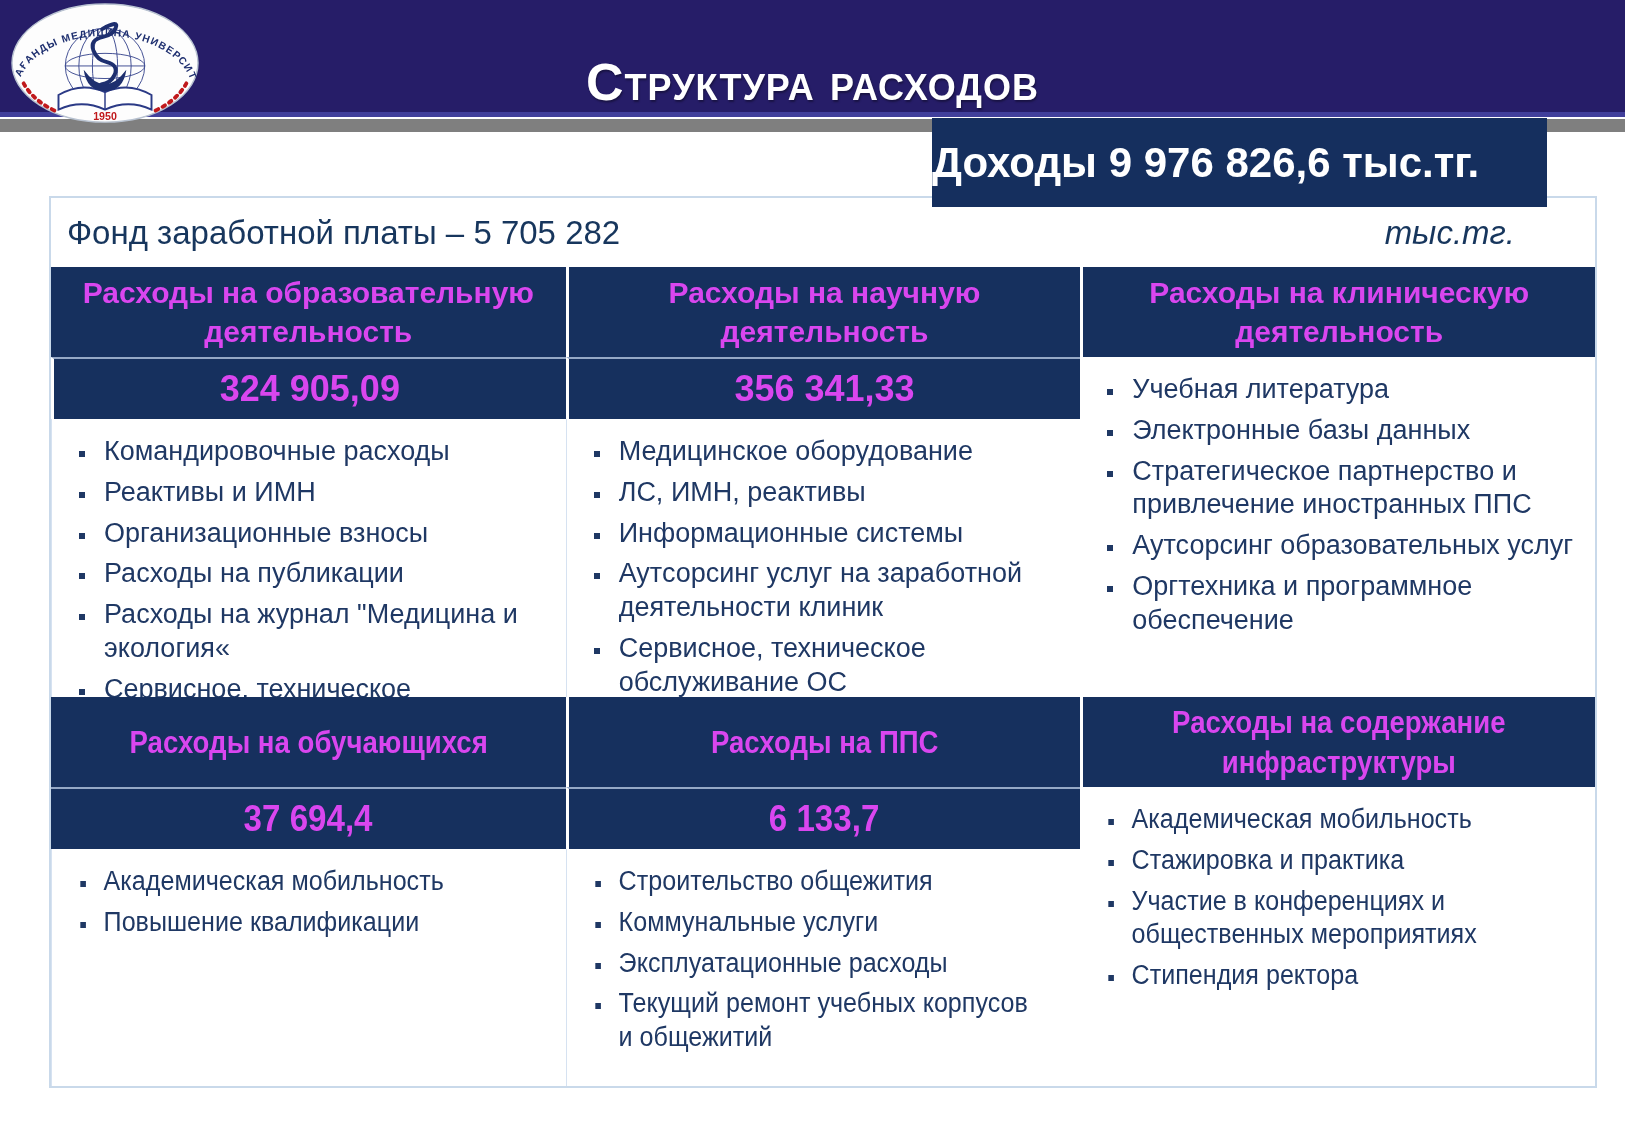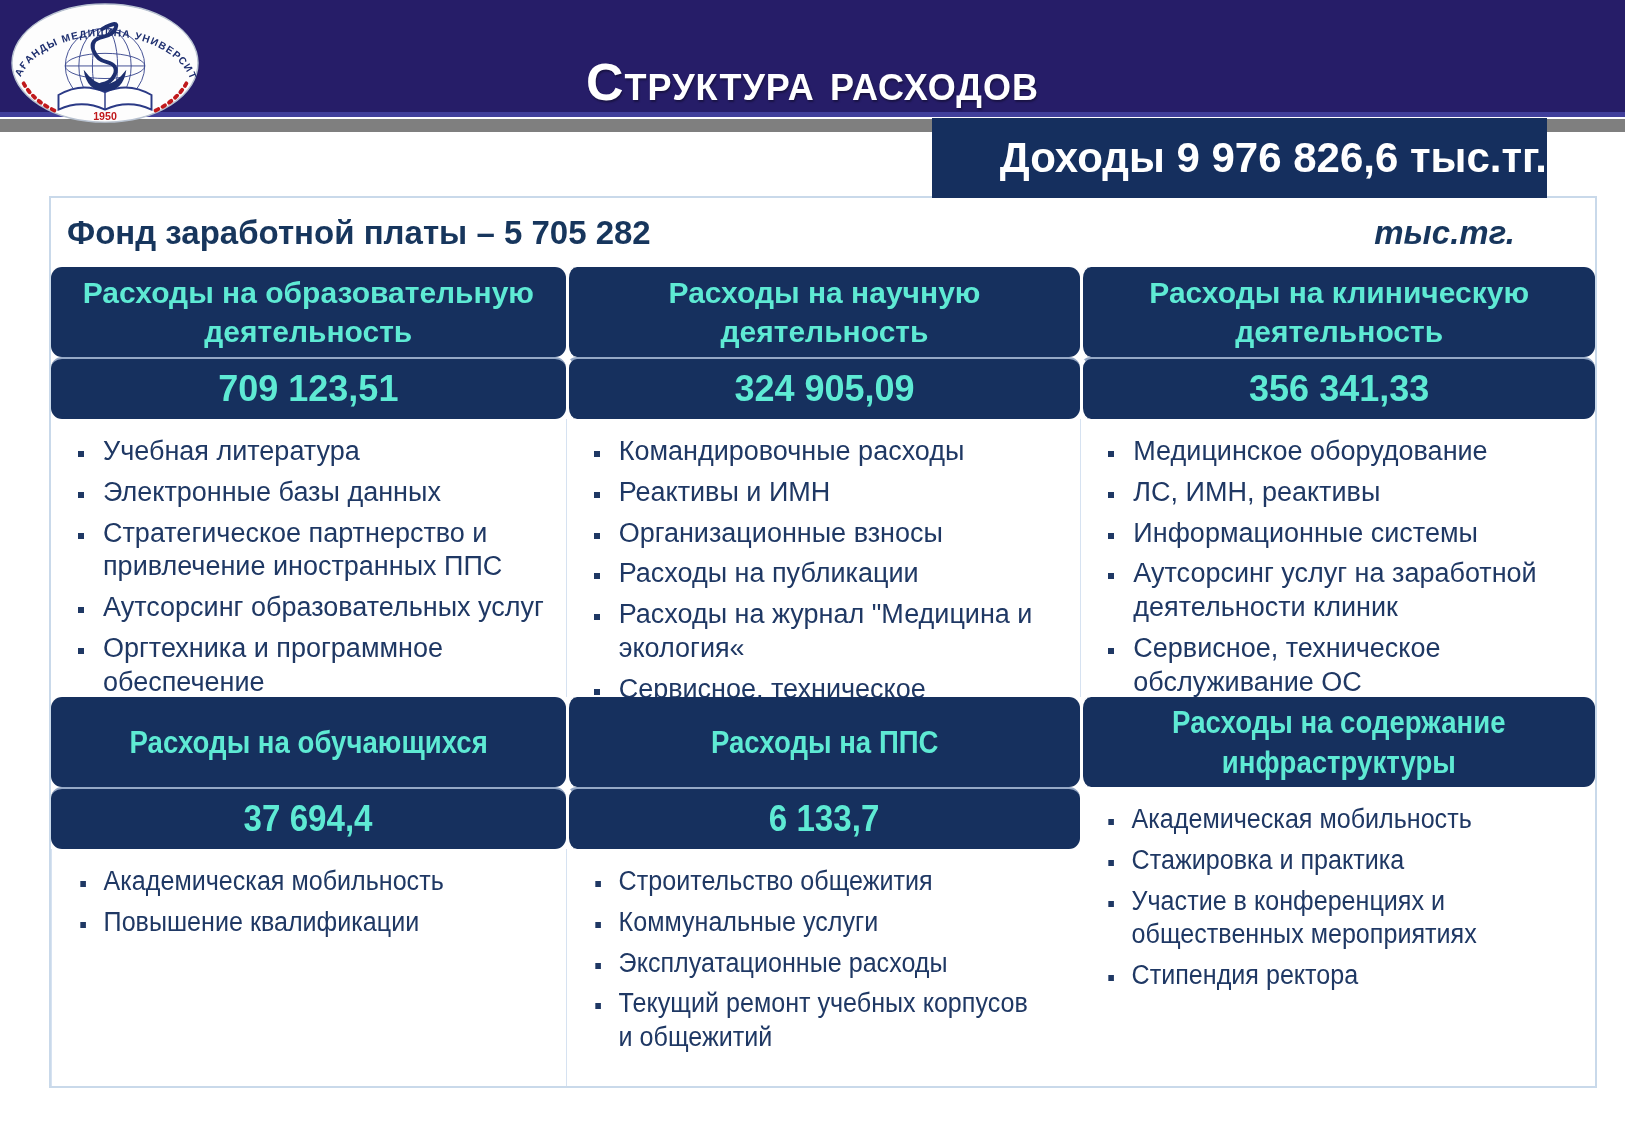--- a/index.html
+++ b/index.html
@@ -16,43 +16,42 @@
   .slide-title{
     color:#ffffff;font-weight:bold;font-size:52px;
     font-variant:small-caps;letter-spacing:1px;
     text-shadow:1px 2px 2px rgba(0,0,0,.35);
   }
   .graybar{position:absolute;left:0;top:119px;width:100%;height:13px;background:#7f7f7f;}
   
   .logo{position:absolute;left:8px;top:2px;width:194px;height:124px;}
   
   .banner{
-    position:absolute;left:932px;top:118px;width:615px;height:80px;
+    position:absolute;left:932px;top:118px;width:615px;height:89px;
     background:#152f5e;color:#ffffff;font-weight:bold;font-size:42px;
-    display:flex;align-items:center;justify-content:flex-end;z-index:3;
+    display:flex;align-items:center;justify-content:flex-start;z-index:3;
   }
   
   .content{
     position:absolute;left:49px;top:196px;width:1548px;height:892px;
     background:#ffffff;border:2px solid #c9d9ea;box-sizing:border-box;
     display:flex;flex-direction:column;
   }
   .payroll{
     height:69px;flex:0 0 69px;display:flex;align-items:center;justify-content:space-between;
-    color:#17365d;font-weight:bold;font-size:33px;padding:0 16px;
+    color:#17365d;font-weight:normal;font-size:33px;padding:0 16px;
   }
   .payroll .unit{font-style:italic;margin-right:64px;}
   .section{display:grid;grid-template-columns:1fr 1fr 1fr;}
   .s1{grid-template-rows:90px 62px 278px;}
   .s2{flex:1;grid-template-rows:90px 62px 1fr;}
   .cell{box-sizing:border-box;}
   .dark{
-    background:#16305e;color:#5eead4;display:flex;align-items:center;justify-content:center;
+    background:#16305e;color:#d946ef;display:flex;align-items:center;justify-content:center;
     text-align:center;
-    border-radius:11px;
   }
   .hdr{font-weight:bold;font-size:30px;line-height:1.3;padding:0 28px;}
   .val{font-weight:bold;font-size:36px;border-top:2px solid #95a8c6;}
   .bl-white{border-left:3px solid #ffffff;}
   .bl-light{border-left:1px solid #d6e2f1;}
   .list-cell{padding:10px 6px 0 0;}
   .list-cell ul{margin:6px 0 0 0;padding:0 6px 0 46px;}
   .list-cell li{
     list-style-type:square;color:#1f3864;font-size:27px;line-height:1.25;
     margin:0 0 7px 0;padding-left:6px;
@@ -111,23 +110,20 @@
     <div class="cell dark hdr">
         <span class="t">Расходы на образовательную деятельность</span>
       </div>
     <div class="cell dark hdr bl-white">
         <span class="t">Расходы на научную деятельность</span>
       </div>
     <div class="cell dark hdr bl-white">
         <span class="t">Расходы на клиническую деятельность</span>
       </div>
 
-    <div class="cell dark val">
-        <span class="t">709 123,51</span>
-      </div>
     <div class="cell dark val bl-white">
         <span class="t">324 905,09</span>
       </div>
     <div class="cell dark val bl-white">
         <span class="t">356 341,33</span>
       </div>
 
     <div class="cell list-cell">
       <ul>
           <li>Учебная литература</li>

